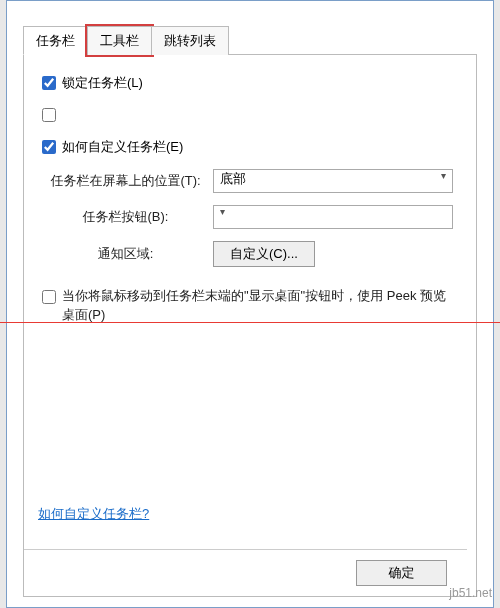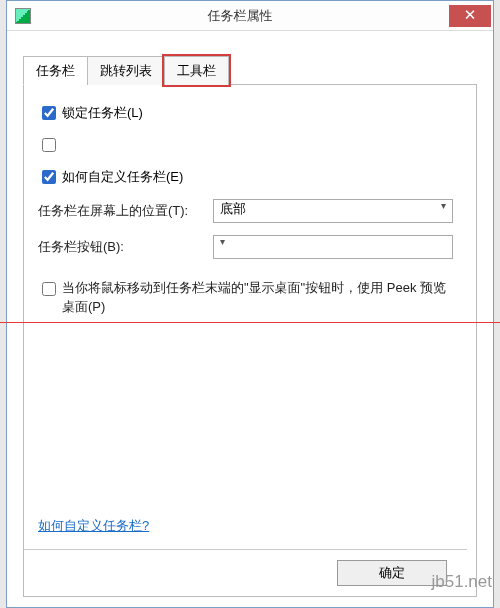--- a/index.html
+++ b/index.html
@@ -10,51 +10,46 @@
   .title-text { flex: 1; text-align: center; color: #333; }
   .close { width: 42px; height: 22px; margin-right: 2px; background: #c75050; color: #fff; text-align: center; line-height: 20px; font-size: 15px; cursor: default; }
   .client { flex: 1; padding: 12px 16px 10px 16px; display: flex; flex-direction: column; }
   .tabs { display: flex; border-bottom: 1px solid #bbb; margin-top: 12px; }
   .tab { padding: 5px 12px 4px 12px; border: 1px solid #bbb; border-bottom: none; background: #f7f7f7; margin-right: -1px; position: relative; top: 1px; cursor: default; }
   .tab.active { background: #fff; border-bottom: 1px solid #fff; }
   .tab.hl { outline: 2px solid #d33f3f; outline-offset: 0; }
   .pane { border: 1px solid #bbb; border-top: none; flex: 1; padding: 18px 23px 10px 14px; display: flex; flex-direction: column; }
   .row { display: flex; align-items: center; margin-bottom: 12px; }
   .cb { width: 14px; height: 14px; margin-right: 6px; accent-color: #2a6aca; }
-  .label-col { width: 175px; color: #222; }
+  .label-col { width: 175px; color: #222; text-align: center; }
   select, .combo { flex: 1; height: 24px; border: 1px solid #aaa; background: #fff; padding-left: 6px; font-size: 13px; }
   .combo { display: flex; align-items: flex-start; justify-content: space-between; padding-right: 6px; }
   .arrow { color: #555; font-size: 10px; }
   .btn { height: 26px; padding: 0 16px; border: 1px solid #999; background: #efefef; cursor: default; }
   .peek-row { display: flex; align-items: flex-start; margin-top: 8px; line-height: 1.45; }
   .peek-row input { margin-top: 3px; }
   .peek-text { flex: 1; color: #222; }
   .spacer { flex: 1; }
-  .link { color: #1a6cc9; text-decoration: underline; cursor: default; margin-bottom: 6px; }
+  .link { color: #1a6cc9; text-decoration: underline; cursor: default; margin-bottom: 18px; }
   .hr { border-top: 1px solid #ccc; margin: 8px -14px 10px -14px; }
   .bottom-btns { display: flex; justify-content: flex-end; gap: 10px; padding-right: 6px; }
-  .bottom-btns .btn { width: 110px; }
+  .bottom-btns .btn { width: 91px; }
   .redline { position: absolute; left: 0; right: 0; top: 322px; height: 0; border-top: 1px solid #e83a34; pointer-events: none; }
-  .watermark { position: absolute; right: 8px; bottom: 16px; color: #999; font-size: 17px; }
+  .watermark { position: absolute; right: 8px; bottom: 8px; color: #999; font-size: 12px; }
 </style>
 </head>
 <body>
 
 <div class="window">
-  <div class="titlebar">
-    <div class="title-icon"></div>
-    <div class="title-text">任务栏属性</div>
-    <div class="close">✕</div>
-  </div>
 
   <div class="client">
     <div class="tabs">
       <div class="tab active"><span>任务栏</span></div>
+      <div class="tab hl"><span>工具栏</span></div>
       <div class="tab"><span>跳转列表</span></div>
-      <div class="tab hl"><span>工具栏</span></div>
     </div>
 
     <div class="pane">
       <div class="row">
         <input type="checkbox" class="cb" checked="" style="">
         <span>锁定任务栏(L)</span>
       </div>
       <div class="row">
         <input type="checkbox" class="cb" style="">
       </div>
@@ -71,20 +66,24 @@
         </div>
       </div>
 
       <div class="row">
         <span class="label-col">任务栏按钮(B):</span>
         <div class="combo">
           <span class="arrow">▾</span>
         </div>
       </div>
 
+      <div class="row">
+        <span class="label-col">通知区域:</span>
+        <button class="btn">自定义(C)...</button>
+      </div>
 
       <div class="peek-row">
         <input type="checkbox" class="cb" style="">
         <span class="peek-text">当你将鼠标移动到任务栏末端的"显示桌面"按钮时，使用 Peek 预览桌面(P)</span>
       </div>
 
       <div class="spacer"></div>
 
       <a class="link">如何自定义任务栏?</a>
 

